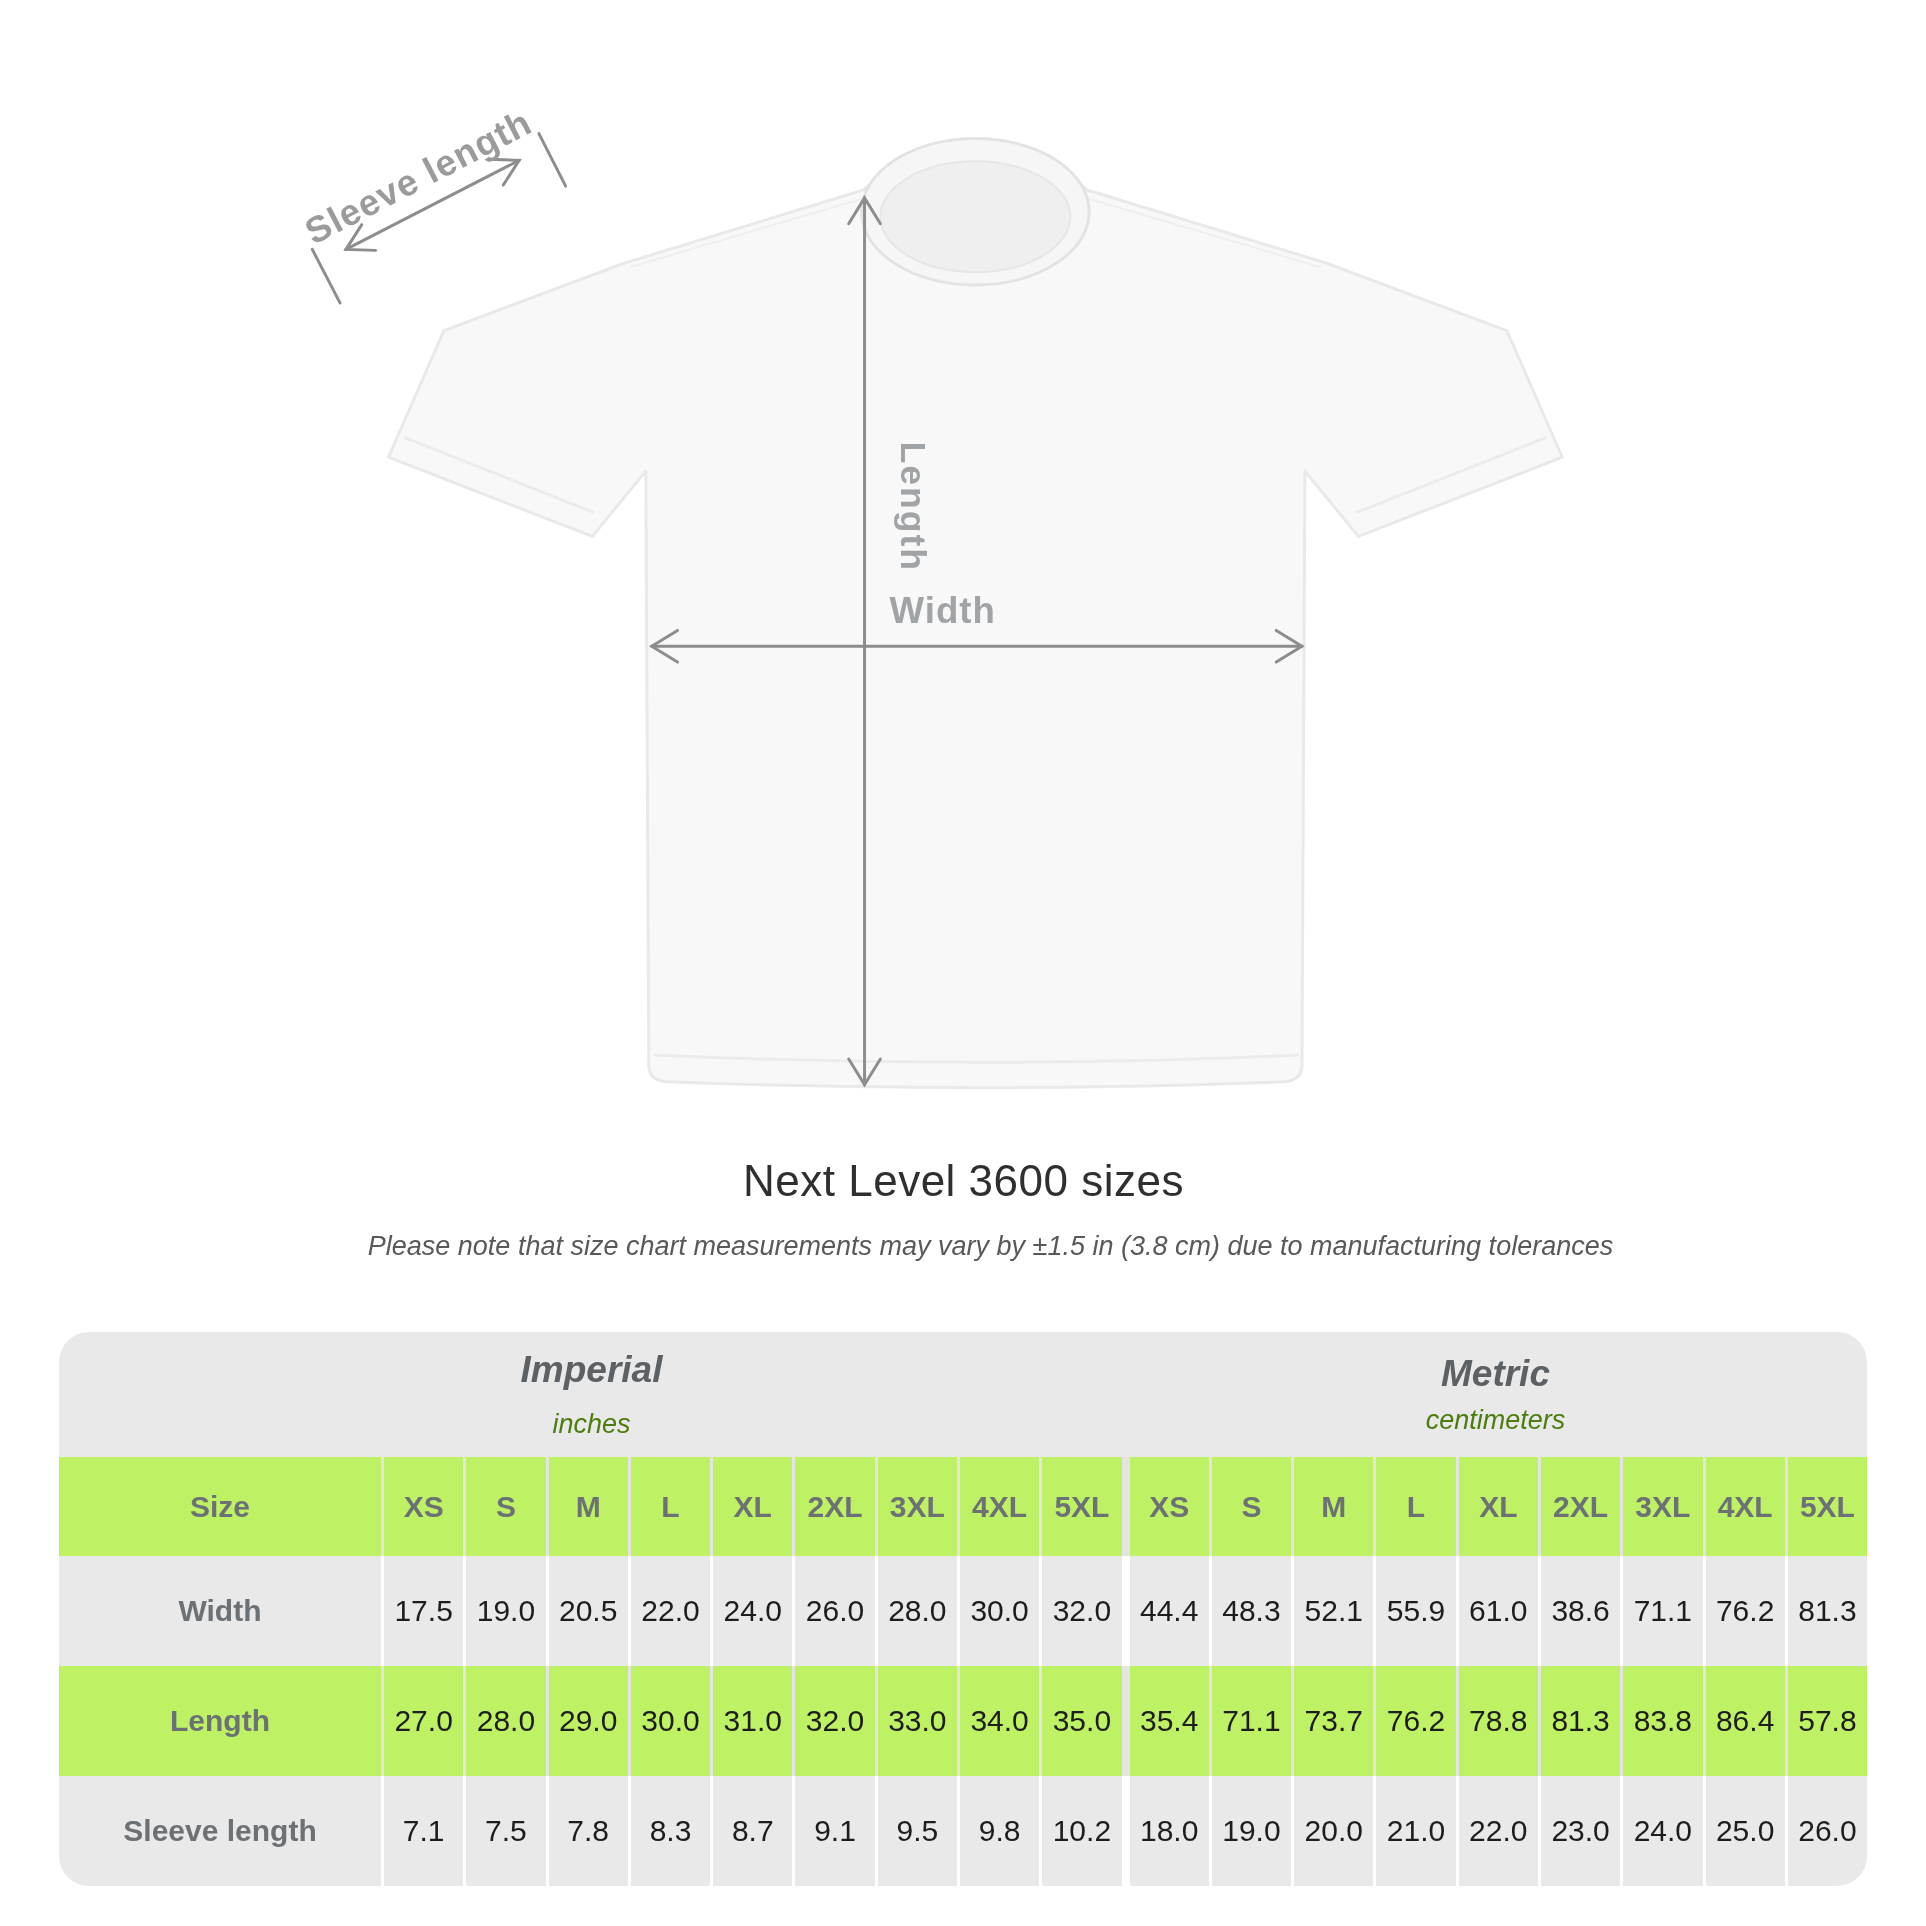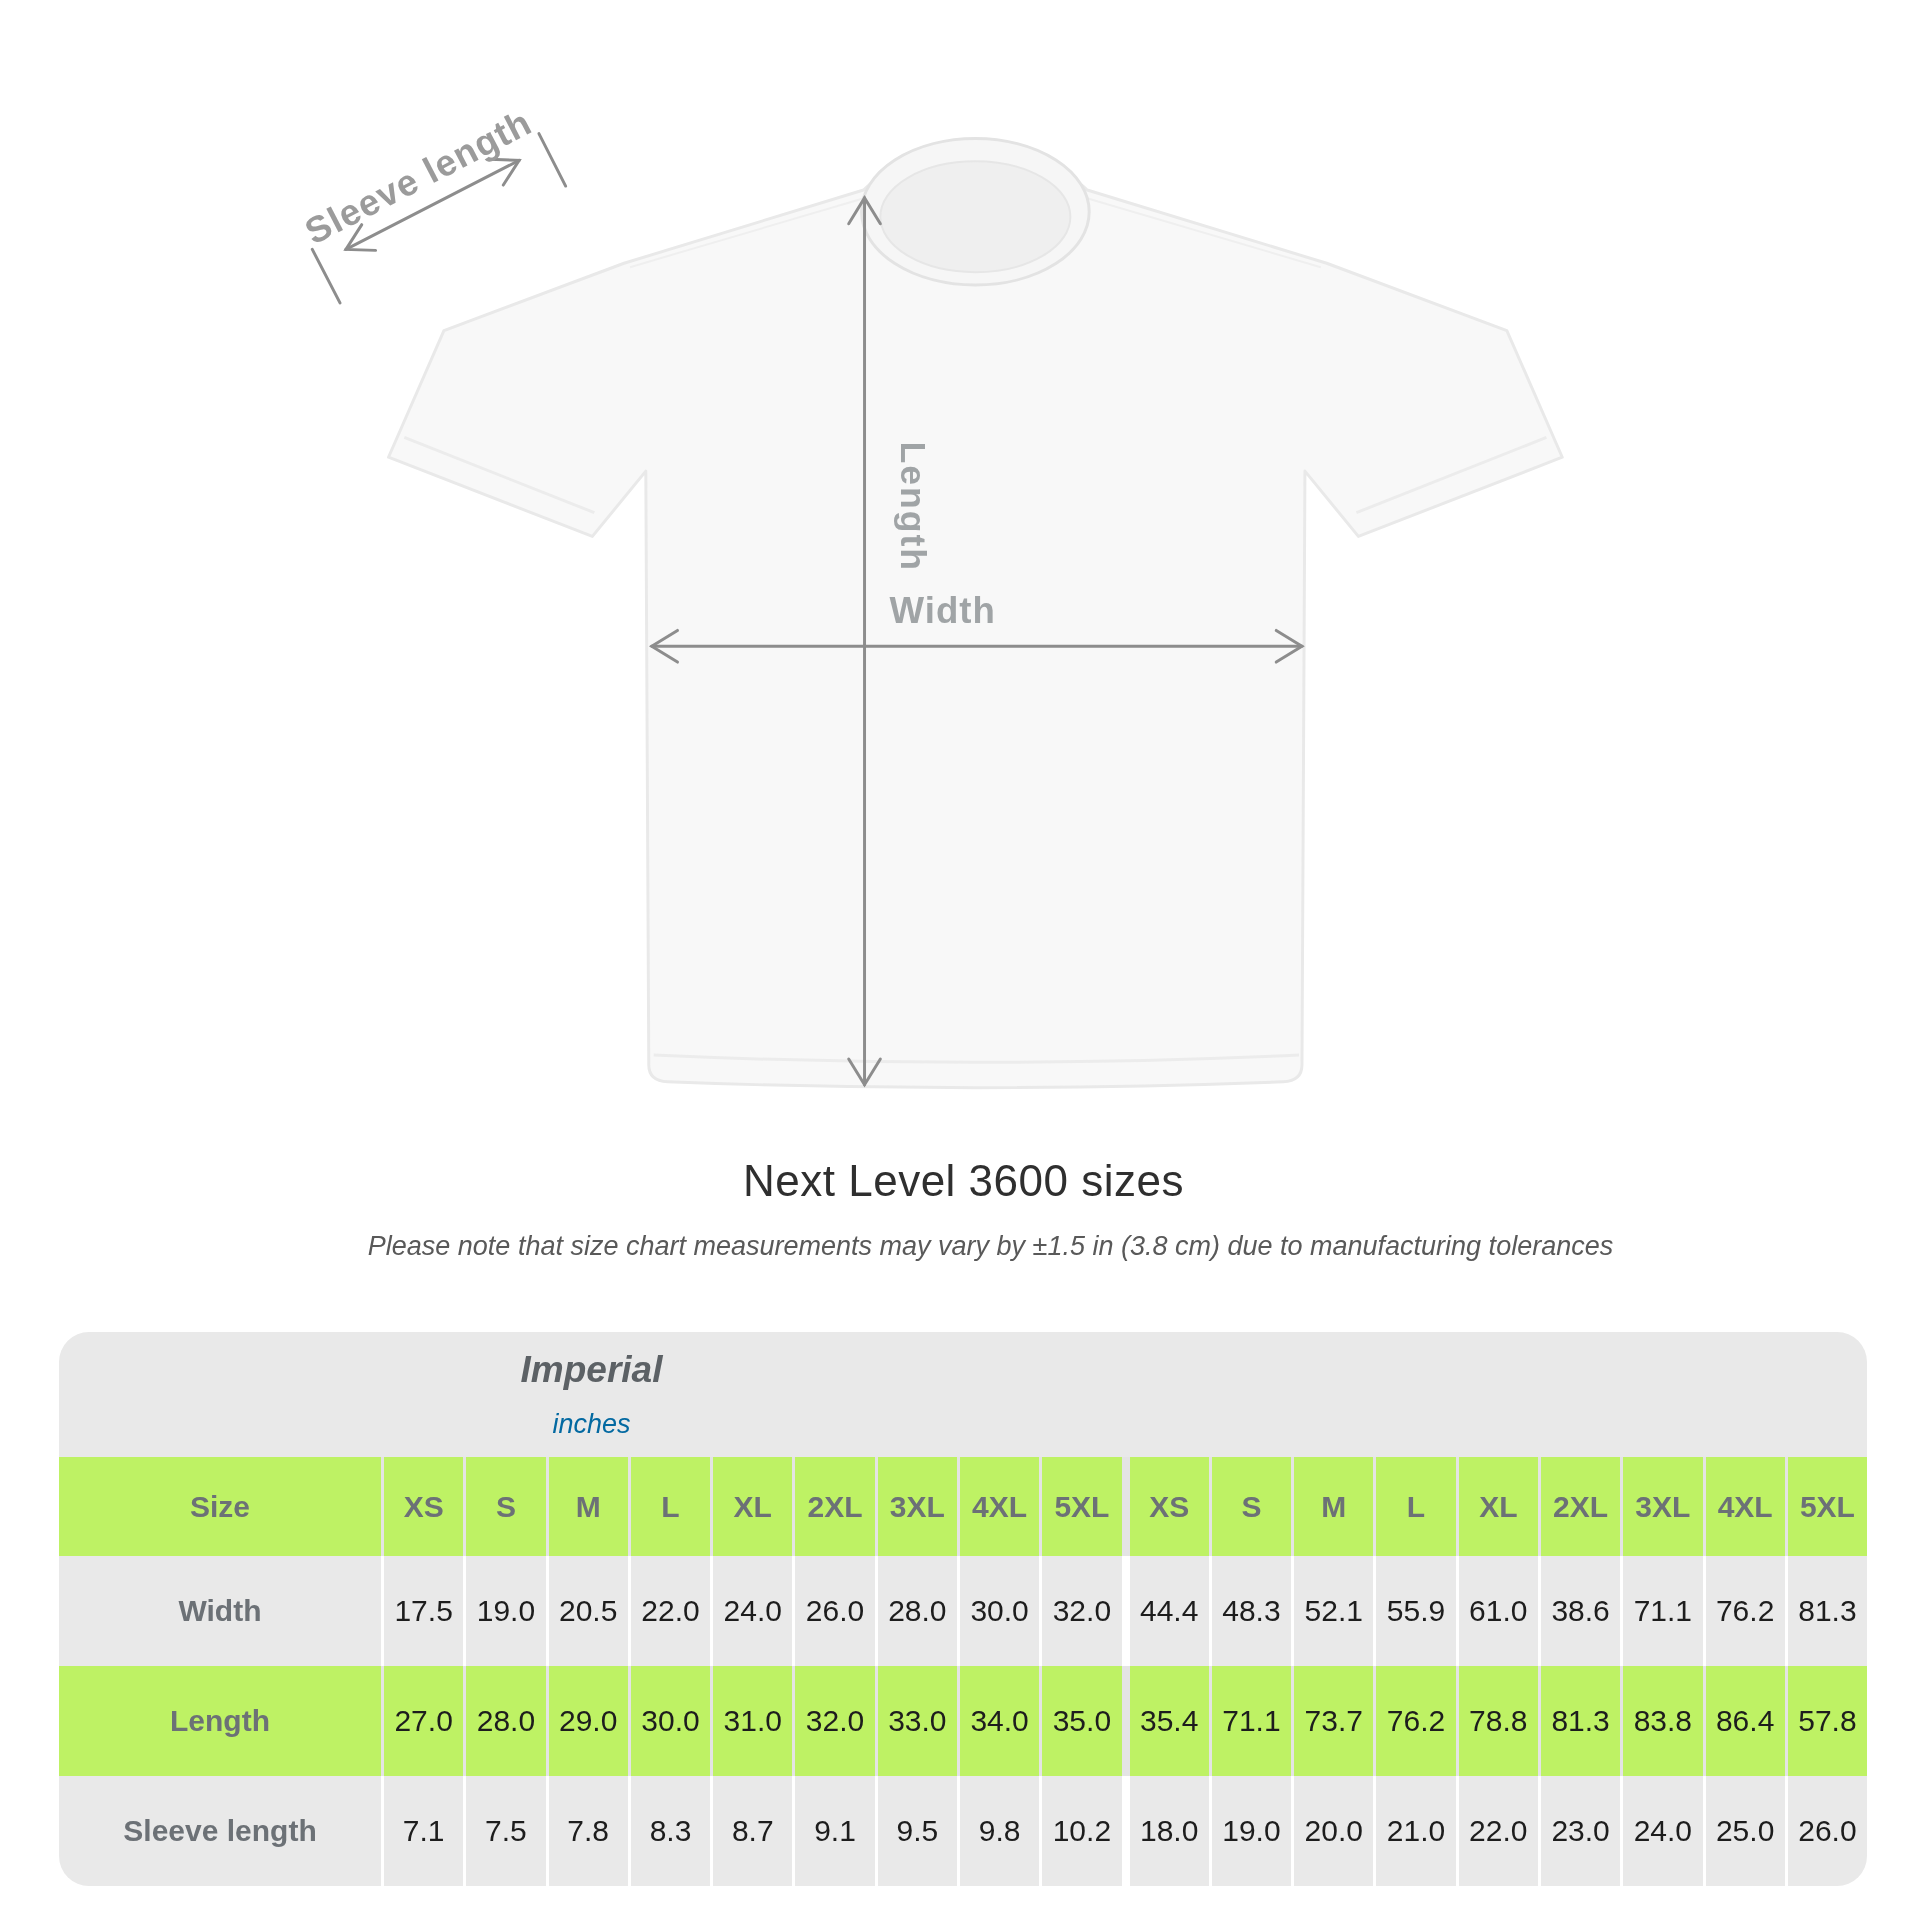--- a/index.html
+++ b/index.html
@@ -22,21 +22,21 @@
   
   .size-table{
     position:absolute;left:59px;top:1332px;width:1808px;
     border-radius:30px;overflow:hidden;
   }
   .unit-band{display:flex;background:#e9e9e9;height:125px;}
   .unit-cell{display:flex;flex-direction:column;align-items:center;justify-content:center;gap:10px;}
   .unit-left{width:calc((100% - 322px)/2 + 322px);gap:18px;}
   .unit-right{flex:1;}
   .unit-name{font-size:37px;font-weight:bold;font-style:italic;color:#5c6165;}
-  .unit-sub{font-size:27px;font-style:italic;color:#0369a1;}
+  .unit-sub{font-size:27px;font-style:italic;color:#4d7c0f;}
 
   .t-row{display:flex;align-items:stretch;}
   .row-size{height:99px;}
   .row-data{height:110px;}
   .row-white{background:#bef264;}
   .row-gray{background:#e9e9e9;}
   .cell{
     flex:1;display:flex;align-items:center;justify-content:center;
     font-size:30px;color:#1d1d1d;border-left:3px solid transparent;
   }
@@ -107,20 +107,24 @@
 
   <div class="page-title">Next Level 3600 sizes</div>
   <div class="page-subtitle">Please note that size chart measurements may vary by ±1.5 in (3.8 cm) due to manufacturing tolerances</div>
 
   <div class="size-table">
 
     <div class="unit-band">
       <div class="unit-cell unit-left">
         <div class="unit-name">Imperial</div>
         <div class="unit-sub">inches</div>
+      </div>
+      <div class="unit-cell unit-right">
+        <div class="unit-name">Metric</div>
+        <div class="unit-sub">centimeters</div>
       </div>
     </div>
 
     <div class="t-row row-size row-white size-head">
       <div class="cell label-cell">Size</div>
       <div class="cell">XS</div>
       <div class="cell">S</div>
       <div class="cell">M</div>
       <div class="cell">L</div>
       <div class="cell">XL</div>

